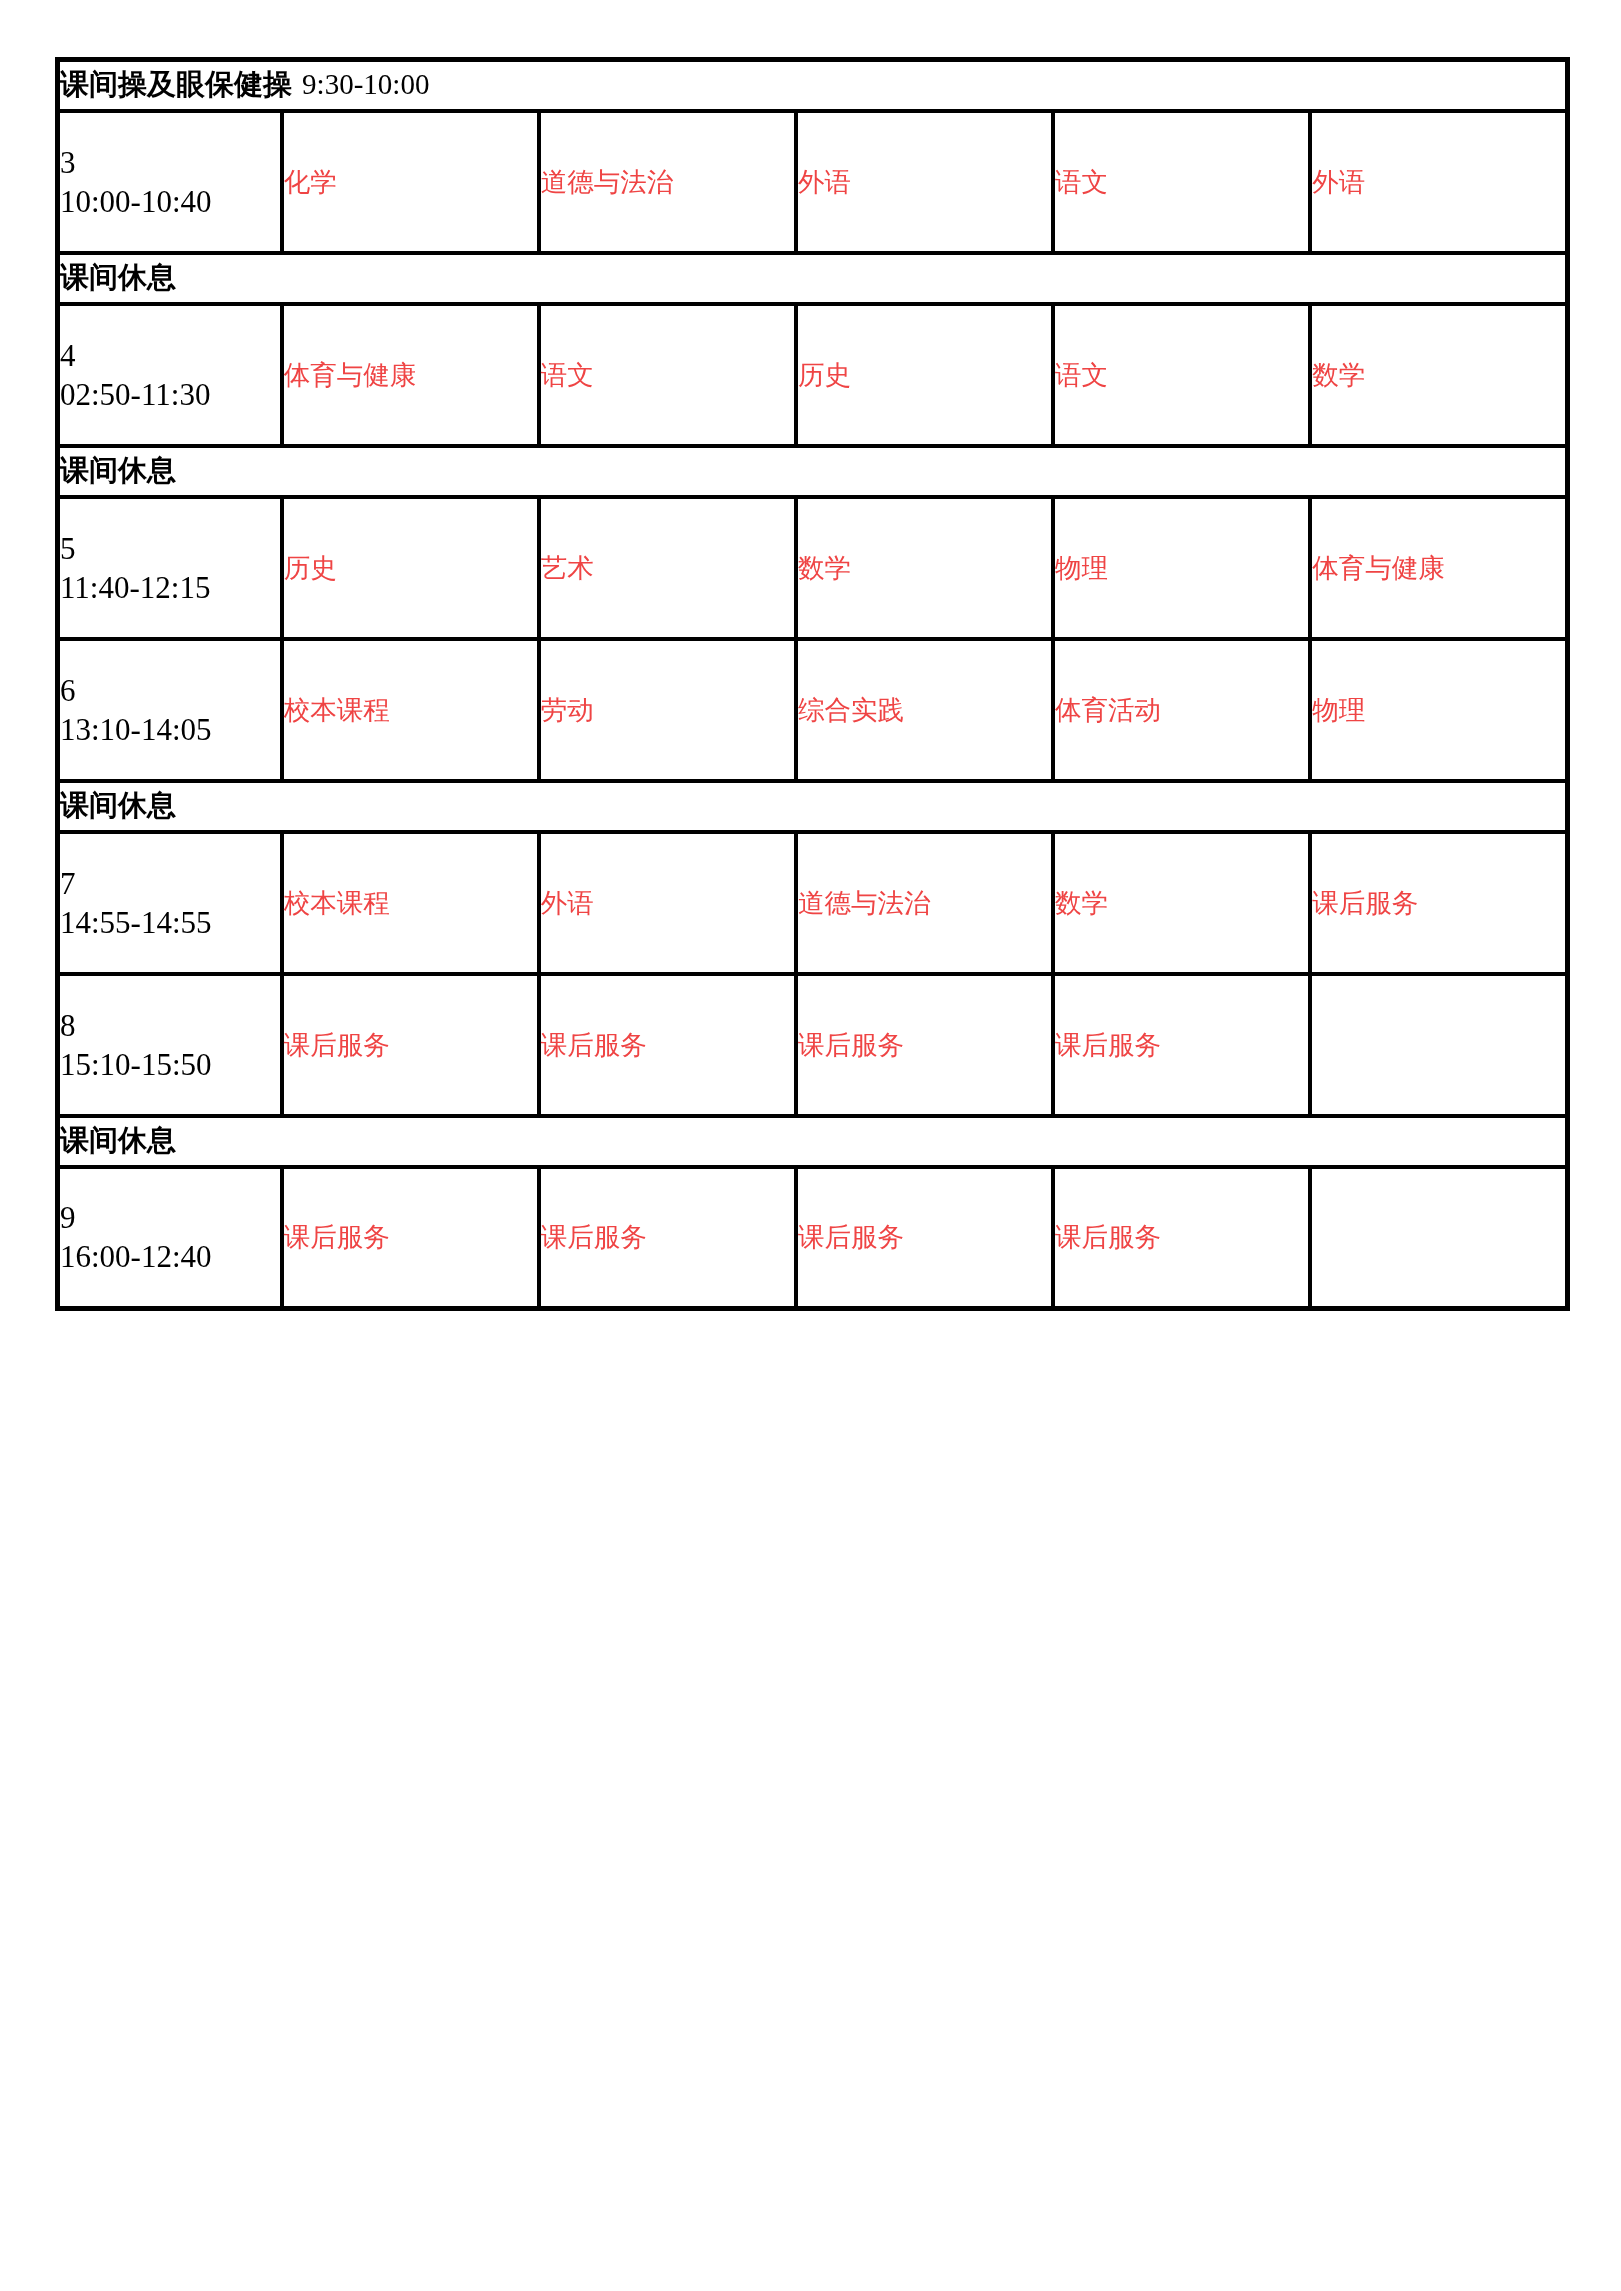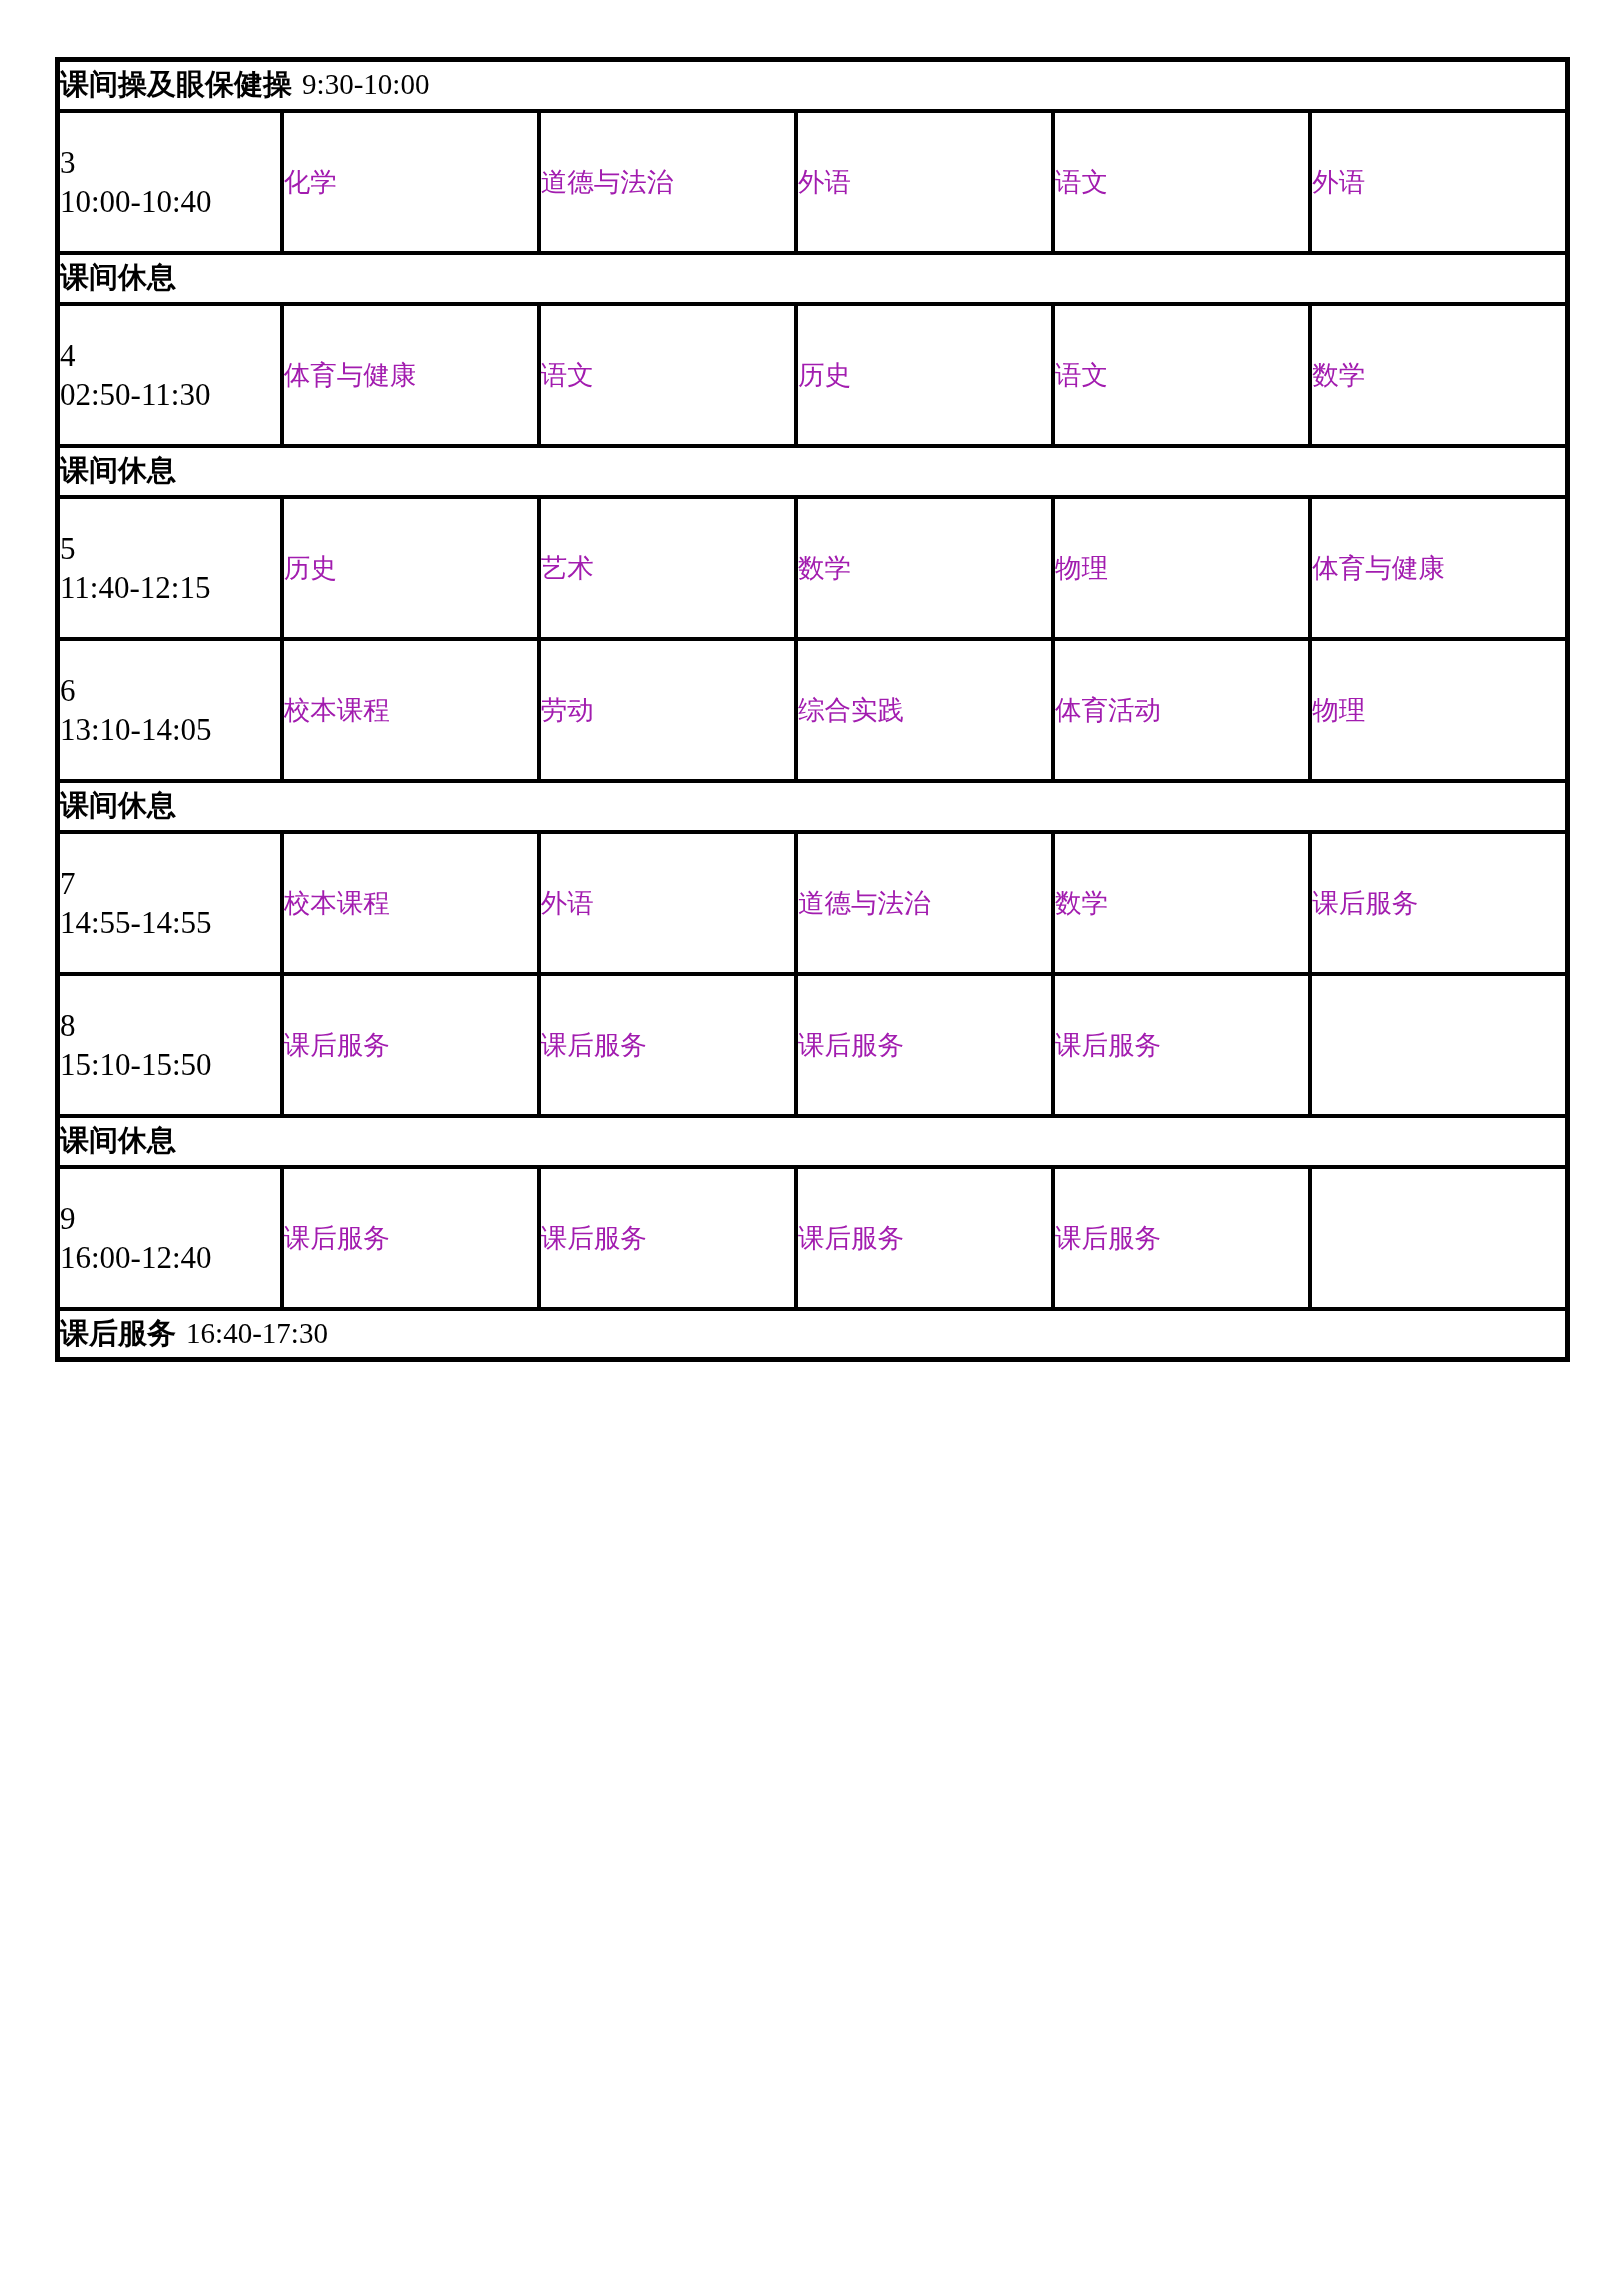--- a/index.html
+++ b/index.html
@@ -53,21 +53,21 @@
     }
     td.time-cell {
       font-family: "Liberation Serif", "DejaVu Serif", serif;
       font-size: 31px;
       line-height: 39px;
     }
     td.subject-cell {
       font-family: "DejaVu Sans", "Liberation Sans", sans-serif;
       font-size: 26.5px;
       font-weight: 300;
-      color: #a21caf;
+      color: #ef4444;
     }
     .period-num, .period-time { display: block; }
   </style>
 </head>
 <body>
 
 <div class="sheet">
   <table class="schedule">
     <colgroup>
       <col class="c-time">
@@ -193,23 +193,17 @@
           <span class="period-num">9</span>
           <span class="period-time">16:00-12:40</span>
         </td>
         <td class="subject-cell">课后服务</td>
         <td class="subject-cell">课后服务</td>
         <td class="subject-cell">课后服务</td>
         <td class="subject-cell">课后服务</td>
         <td class="subject-cell"></td>
       </tr>
 
-      <tr class="break-row">
-        <td colspan="6">
-          <span>课后服务</span>
-          <span class="num">16:40-17:30</span>
-        </td>
-      </tr>
 
     </tbody>
   </table>
 </div>
 
 
 </body></html>

